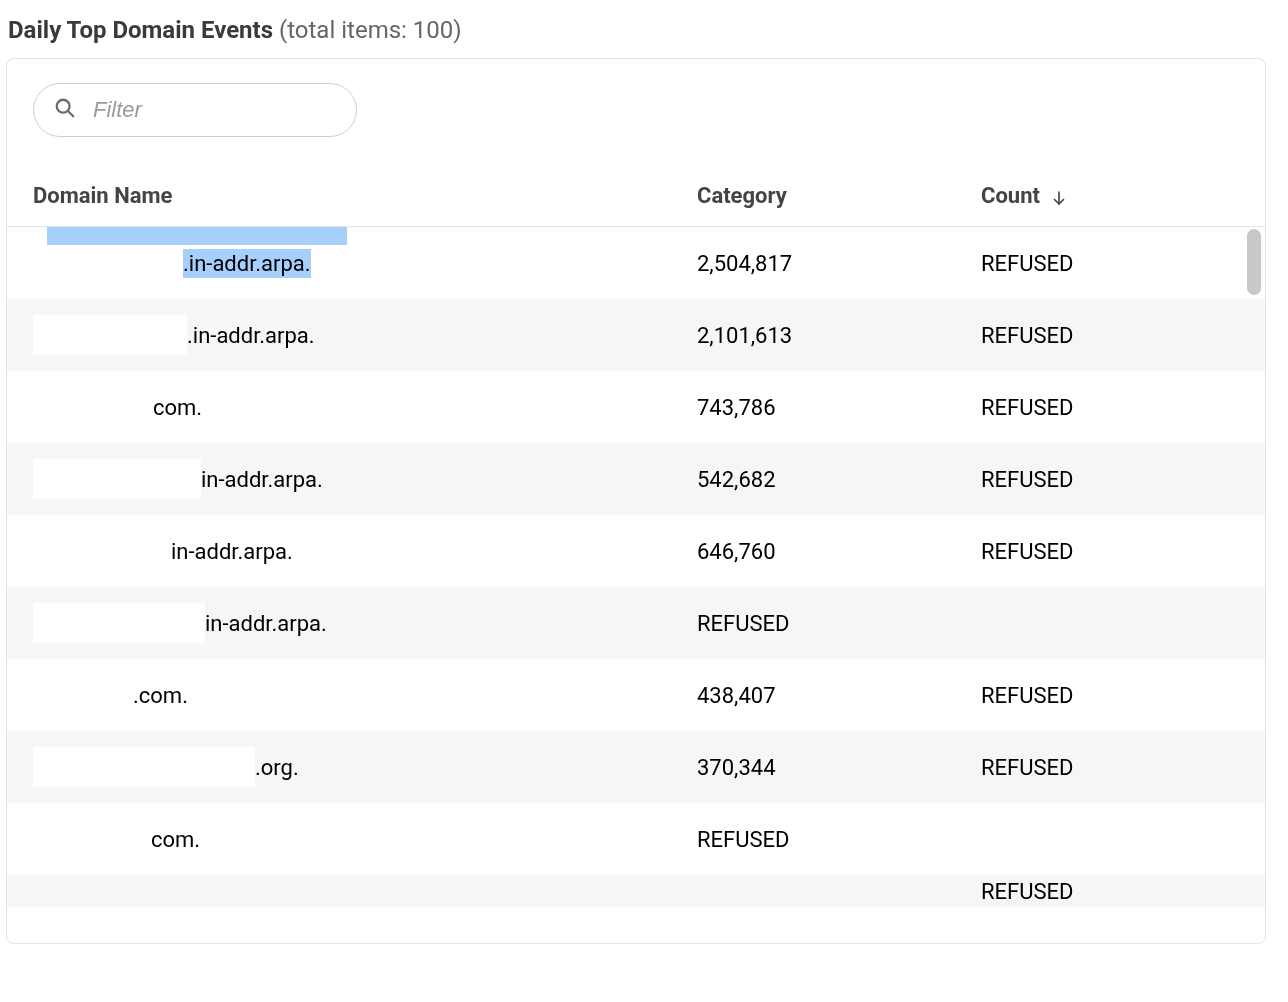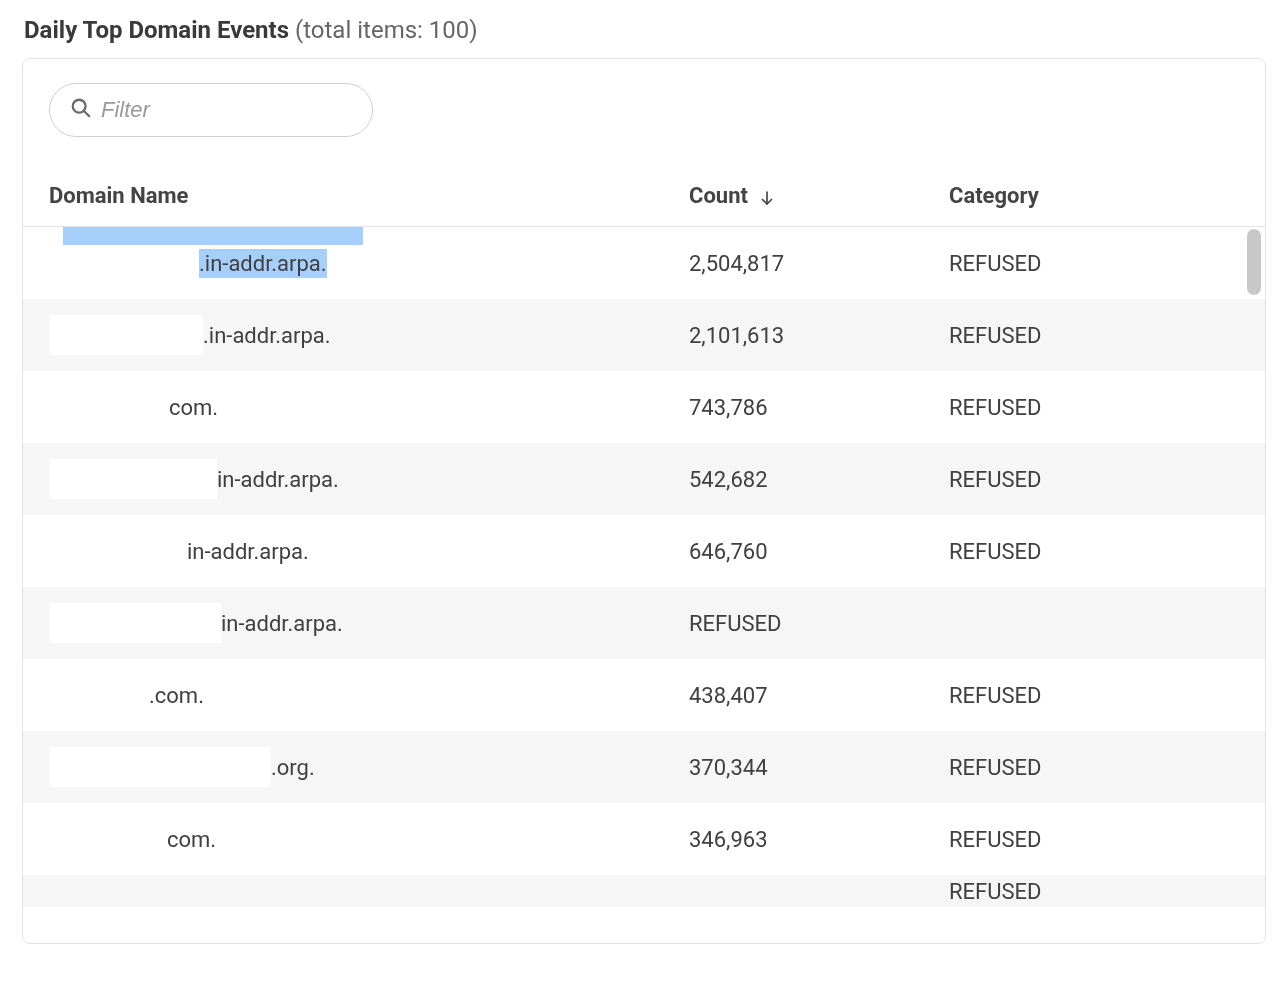--- a/index.html
+++ b/index.html
@@ -4,21 +4,21 @@
 <style>
   * { box-sizing: border-box; }
   html, body {
     margin: 0;
     padding: 0;
     font-family: -apple-system, BlinkMacSystemFont, "Segoe UI", Roboto, "Helvetica Neue", Arial, sans-serif;
     background: #fff;
     color: #3a3a3a;
   }
   .page {
-    padding: 12px 22px 30px 22px;
+    padding: 12px 22px 30px 6px;
     width: 1288px;
   }
   .title {
     font-size: 24px;
     font-weight: 700;
     margin: 4px 0 14px 2px;
     color: #3a3a3a;
   }
   .title .subtitle {
     font-weight: 400;
@@ -34,21 +34,21 @@
   }
   .toolbar {
     padding: 24px 26px 28px 26px;
   }
   .filter {
     display: inline-flex;
     align-items: center;
     border: 1px solid #cfcfcf;
     border-radius: 9999px;
     padding: 8px 20px;
-    gap: 7px;
+    gap: 15px;
     width: 324px;
     height: 54px;
   }
   .filter svg { width: 22px; height: 22px; stroke: #6b6b6b; }
   .filter input {
     border: none;
     outline: none;
     font-size: 22px;
     font-style: italic;
     color: #333;
@@ -57,20 +57,21 @@
   }
   .filter input::placeholder { color: #9a9a9a; font-style: italic; }
 
   .table-wrap {
     position: relative;
   }
   .thead, .row {
     display: grid;
     grid-template-columns: 640px 260px 1fr;
     align-items: center;
+    gap: 24px;
   }
   .thead {
     padding: 18px 0 18px 26px;
     font-weight: 700;
     font-size: 22px;
     color: #444;
     border-bottom: 1px solid #e4e4e4;
   }
   .thead .col { display: flex; align-items: center; gap: 10px; }
   .arrow-down {
@@ -79,21 +80,21 @@
   }
   .arrow-down svg { width: 18px; height: 18px; stroke: #444; }
 
   .tbody {
     height: 700px;
     overflow-y: hidden;
   }
   .row {
     height: 72px;
     font-size: 22px;
-    color: #404040;
+    color: #000000;
     padding-left: 26px;
   }
   .row.even { background: #fff; }
   .row.odd  { background: #f6f6f6; }
   .row .domain-cell {
     display: flex;
     align-items: center;
     height: 100%;
     position: relative;
   }
@@ -159,31 +160,31 @@
       </div>
     </div>
 
     <div class="table-wrap">
 
       <div class="thead">
         <div class="col">
           <span>Domain Name</span>
         </div>
         <div class="col">
+          <span>Category</span>
+        </div>
+        <div class="col">
           <span>Count</span>
           <span class="arrow-down">
             <svg viewBox="0 0 24 24" fill="none" stroke-width="2.2" stroke-linecap="round" stroke-linejoin="round">
               <line x1="12" y1="4" x2="12" y2="20"></line>
               <polyline points="6 14 12 20 18 14"></polyline>
             </svg>
           </span>
         </div>
-        <div class="col">
-          <span>Category</span>
-        </div>
       </div>
 
       <div class="tbody" id="tbody">
           <div class="row even">
             <div class="domain-cell">
               <div class="sel-block"></div>
               <span class="prefix-mask" style="width: 150px;"></span>
               <span class="sel">.in-addr.arpa.</span>
             </div>
             <div>2,504,817</div>
@@ -242,21 +243,20 @@
               <span>.org.</span>
             </div>
             <div>370,344</div>
             <div>REFUSED</div>
           </div>
           <div class="row even">
             <div class="domain-cell">
               <span class="prefix-mask" style="width: 118px;"></span>
               <span>com.</span>
             </div>
-            <div>346,963</div>
             <div>REFUSED</div>
           </div>
           <div class="row odd partial">
             <div class="domain-cell"></div>
             <div></div>
             <div>REFUSED</div>
           </div>
         </div>
 
     </div>

